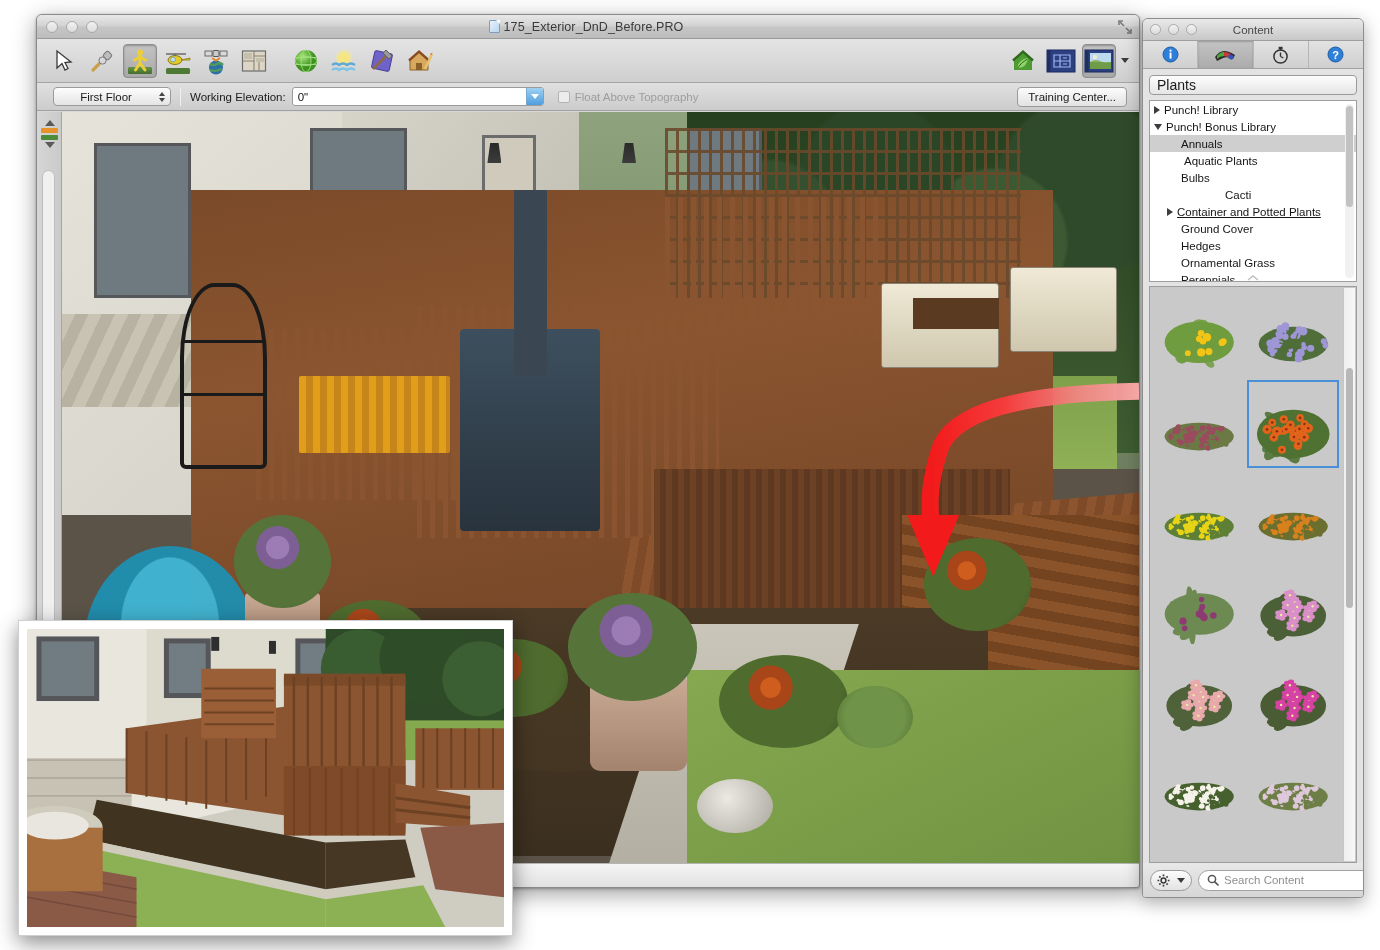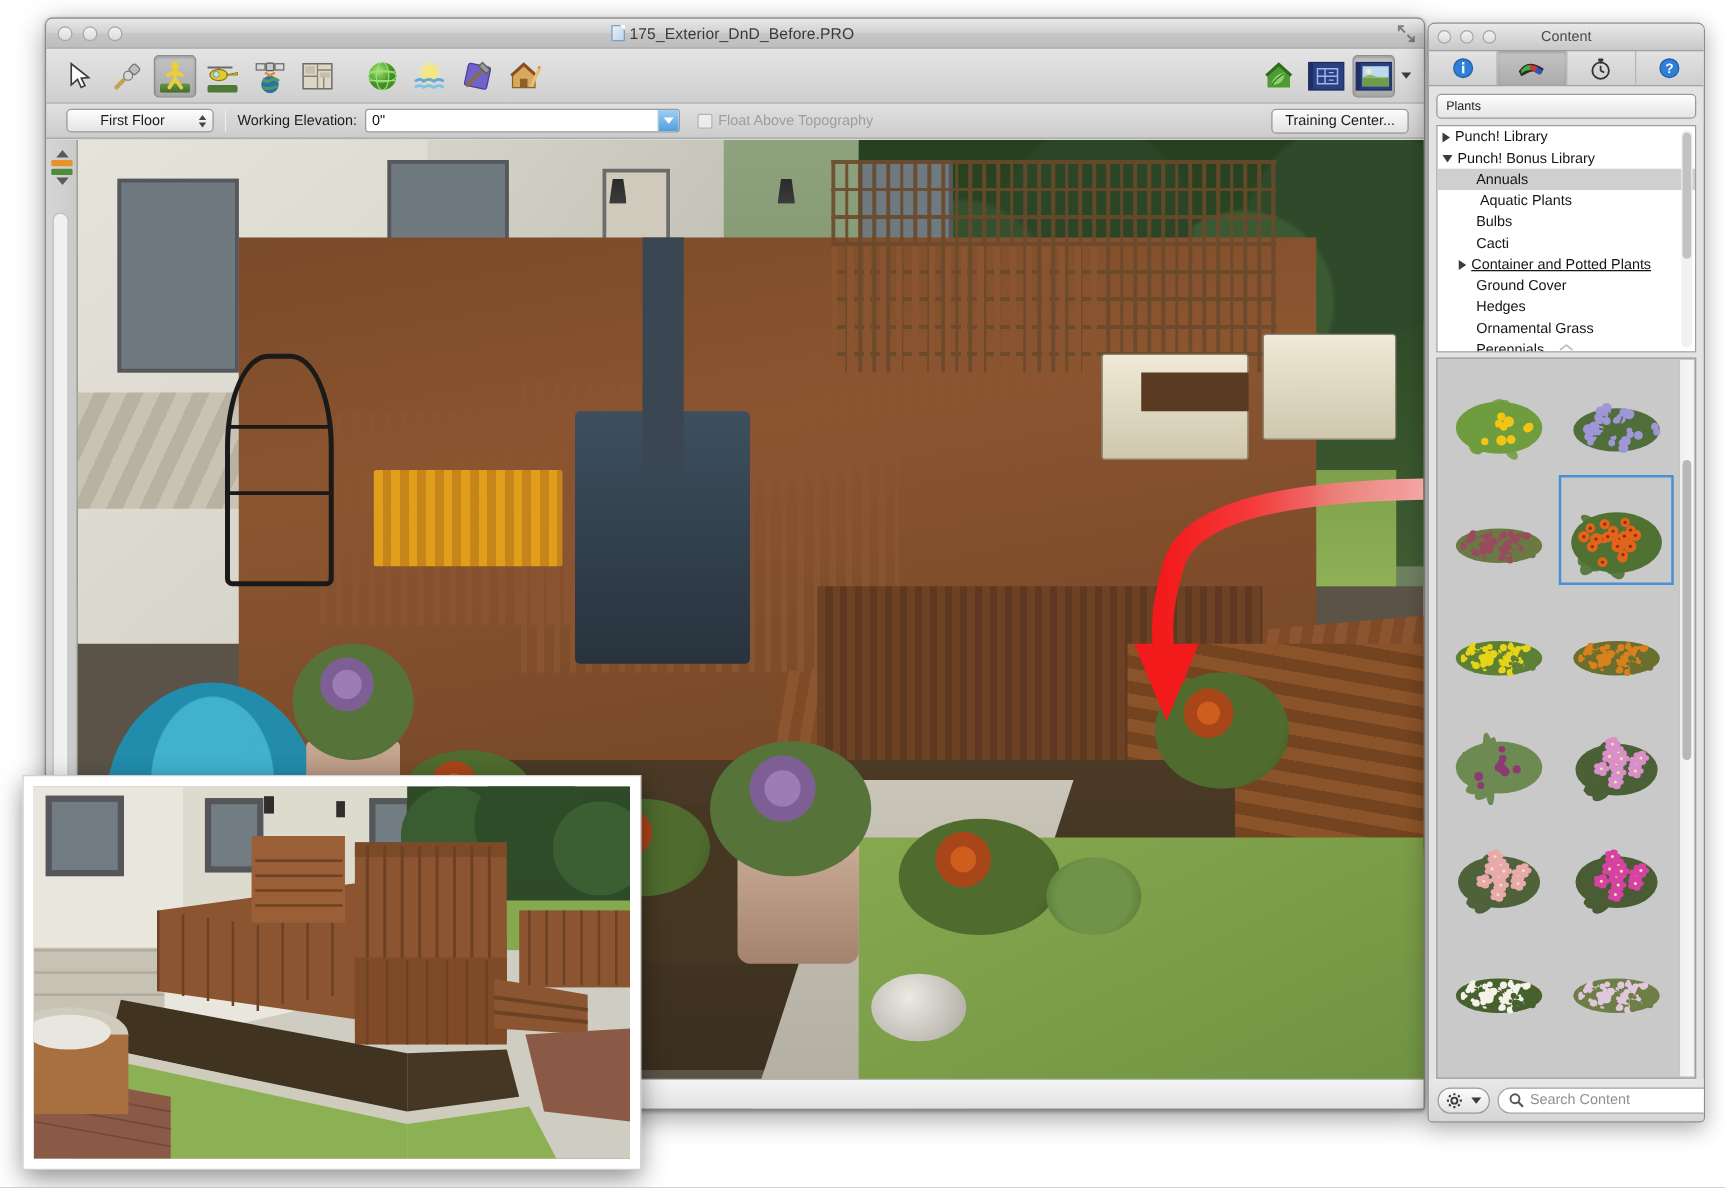--- a/index.html
+++ b/index.html
@@ -326,21 +326,21 @@
   }
   .cw-tab:last-child { border-right: none; }
   .cw-tab.sel { background: linear-gradient(to bottom,#c4c4c4,#ababab);
                 box-shadow: inset 0 1px 2px rgba(0,0,0,.22); }
   .cw-popup-row { padding: 6px 6px 5px 6px; flex:0 0 auto; }
   .cw-popup {
     height: 20px; width: 100%;
     background: linear-gradient(to bottom,#fdfdfd,#e5e5e5);
     border: 1px solid #9a9a9a; border-radius: 4px;
     display:flex; align-items:center; padding: 0 20px 0 7px;
-    font-size: 10px; color:#1a1a1a; position: relative;
+    font-size: 14px; color:#1a1a1a; position: relative;
   }
   .tree-box {
     margin: 0 6px; flex: 0 0 182px; height: 182px;
     background: #ffffff; border: 1px solid #9e9e9e;
     overflow: hidden; position: relative;
   }
   .tree-scroll { position:absolute; inset:0; overflow:hidden; }
   .tree-row {
     height: 17px; display:flex; align-items:center;
     font-size: 11.5px; color: #151515; padding-left: 4px;
@@ -844,21 +844,21 @@
             <span>Annuals</span>
           </div>
           <div class="tree-row" style="padding-left: 20px;">
             <span class="tw-arrow none"></span>
             <span>Aquatic Plants</span>
           </div>
           <div class="tree-row" style="padding-left: 17px;">
             <span class="tw-arrow none"></span>
             <span>Bulbs</span>
           </div>
-          <div class="tree-row" style="padding-left: 17px;">
+          <div class="tree-row" style="padding-left: 17px; gap: 44px;">
             <span class="tw-arrow none"></span>
             <span>Cacti</span>
           </div>
           <div class="tree-row" style="padding-left: 17px; text-decoration: underline;">
             <span class="tw-arrow closed"></span>
             <span>Container and Potted Plants</span>
           </div>
           <div class="tree-row" style="padding-left: 17px;">
             <span class="tw-arrow none"></span>
             <span>Ground Cover</span>

